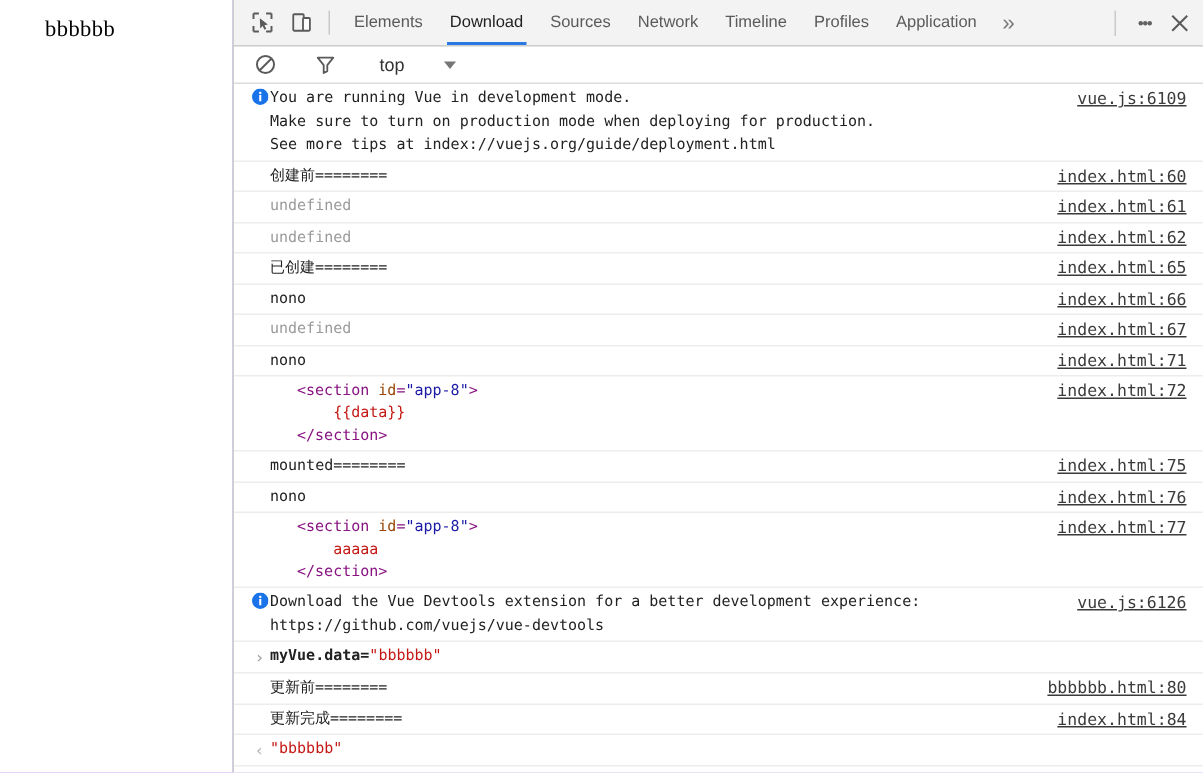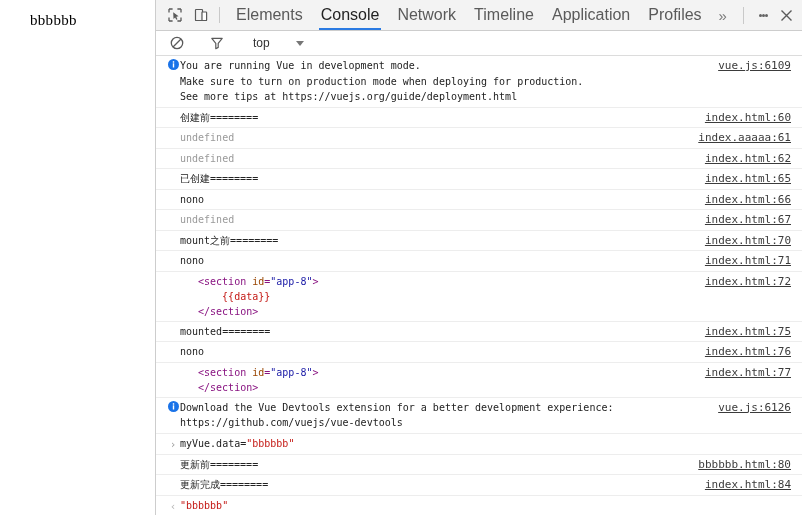--- a/index.html
+++ b/index.html
@@ -39,21 +39,21 @@
   }
   .tb-icon {
     width:26px; height:24px; display:flex; align-items:center; justify-content:center;
     cursor:pointer; border-radius:2px;
   }
   .tb-icon svg { display:block; }
   .tb-sep { width:1px; height:16px; background:#c9c9c9; margin:0 7px 0 5px; }
   .tabs { display:flex; align-items:center; height:100%; }
   .tab {
     font-family:"Liberation Sans", sans-serif;
-    font-size:16px; color:#5a5a5a; padding:0 9px; height:100%;
+    font-size:11px; color:#5a5a5a; padding:0 9px; height:100%;
     display:flex; align-items:center; cursor:pointer; position:relative;
     white-space:nowrap;
   }
   .tab.active { color:#222; }
   .tab.active::after {
     content:""; position:absolute; left:7px; right:7px; bottom:0;
     height:2px; background:#2a7ae2;
   }
   .tab-more {
     font-family:"Liberation Sans", sans-serif;
@@ -122,21 +122,21 @@
     font-size:11px; color:#3b3b3b; text-decoration:underline;
     cursor:pointer; white-space:nowrap;
   }
   
   .tagpunct { color:#881280; }
   .tagname  { color:#881280; }
   .attrname { color:#994500; }
   .attrval  { color:#1a1aa6; }
   .textnode { color:#c41a16; }
   .str      { color:#c41a16; }
-  .plain    { color:#222; }
+  .plain    { color:#222;font-weight:bold; }
 
   .msg.snippet { padding-left:10px; }
   .snippet .body-col { padding-left:18px; }
   .snippet .line { line-height:15px; }
 
   .msg.input .gutter { color:#9e9e9e; }
   .msg.result .gutter { color:#b5b5b5; }
 </style>
 </head>
 <body>
@@ -162,33 +162,36 @@
           <rect x="8" y="4" width="4.6" height="8.5" rx="0.6" fill="#fff" stroke="#5a5a5a" stroke-width="1.2"></rect>
         </svg>
       </div>
       <div class="tb-sep"></div>
 
       <div class="tabs">
         <div class="tab">
             <span>Elements</span>
           </div>
         <div class="tab active">
-            <span>Console</span>
+            <span>Download</span>
+          </div>
+        <div class="tab">
+            <span>Sources</span>
           </div>
         <div class="tab">
             <span>Network</span>
           </div>
         <div class="tab">
             <span>Timeline</span>
           </div>
         <div class="tab">
+            <span>Profiles</span>
+          </div>
+        <div class="tab">
             <span>Application</span>
-          </div>
-        <div class="tab">
-            <span>Profiles</span>
           </div>
         <div class="tab-more">»</div>
       </div>
 
       <div class="tabbar-right">
         <div class="tb-vsep"></div>
         <div class="kebab">
             <i></i>
             <i></i>
             <i></i>
@@ -224,37 +227,37 @@
     <div class="console-body" id="console-body">
         <div class="msg">
           <div class="gutter blue"><svg width="11" height="11" viewBox="0 0 11 11">
               <circle cx="5.5" cy="5.5" r="5.5" fill="#1a73e8"></circle>
               <rect x="4.8" y="4.3" width="1.4" height="4.2" fill="#fff"></rect>
               <rect x="4.8" y="2.2" width="1.4" height="1.5" fill="#fff"></rect>
             </svg></div>
           <div class="body-col">
             <div class="line">You are running Vue in development mode.</div>
             <div class="line">Make sure to turn on production mode when deploying for production.</div>
-            <div class="line">See more tips at https://vuejs.org/guide/deployment.html</div>
+            <div class="line">See more tips at index://vuejs.org/guide/deployment.html</div>
           </div>
           <div class="src">vue.js:6109</div>
         </div>
         <div class="msg">
           <div class="gutter gray"></div>
           <div class="body-col">
             <div class="line">创建前========</div>
           </div>
           <div class="src">index.html:60</div>
         </div>
         <div class="msg">
           <div class="gutter gray"></div>
           <div class="body-col">
             <div class="line dim">undefined</div>
           </div>
-          <div class="src">index.aaaaa:61</div>
+          <div class="src">index.html:61</div>
         </div>
         <div class="msg">
           <div class="gutter gray"></div>
           <div class="body-col">
             <div class="line dim">undefined</div>
           </div>
           <div class="src">index.html:62</div>
         </div>
         <div class="msg">
           <div class="gutter gray"></div>
@@ -269,27 +272,20 @@
             <div class="line">nono</div>
           </div>
           <div class="src">index.html:66</div>
         </div>
         <div class="msg">
           <div class="gutter gray"></div>
           <div class="body-col">
             <div class="line dim">undefined</div>
           </div>
           <div class="src">index.html:67</div>
-        </div>
-        <div class="msg">
-          <div class="gutter gray"></div>
-          <div class="body-col">
-            <div class="line">mount之前========</div>
-          </div>
-          <div class="src">index.html:70</div>
         </div>
         <div class="msg">
           <div class="gutter gray"></div>
           <div class="body-col">
             <div class="line">nono</div>
           </div>
           <div class="src">index.html:71</div>
         </div>
         <div class="msg snippet">
           <div class="gutter gray"></div>
@@ -311,20 +307,21 @@
           <div class="gutter gray"></div>
           <div class="body-col">
             <div class="line">nono</div>
           </div>
           <div class="src">index.html:76</div>
         </div>
         <div class="msg snippet">
           <div class="gutter gray"></div>
           <div class="body-col">
             <div class="line"><span class="tagpunct">&lt;</span><span class="tagname">section</span><span class="plain"> </span><span class="attrname">id</span><span class="tagpunct">=</span><span class="attrval">"app-8"</span><span class="tagpunct">&gt;</span></div>
+            <div class="line"><span class="textnode">    aaaaa</span></div>
             <div class="line"><span class="tagpunct">&lt;/</span><span class="tagname">section</span><span class="tagpunct">&gt;</span></div>
           </div>
           <div class="src">index.html:77</div>
         </div>
         <div class="msg">
           <div class="gutter blue"><svg width="11" height="11" viewBox="0 0 11 11">
               <circle cx="5.5" cy="5.5" r="5.5" fill="#1a73e8"></circle>
               <rect x="4.8" y="4.3" width="1.4" height="4.2" fill="#fff"></rect>
               <rect x="4.8" y="2.2" width="1.4" height="1.5" fill="#fff"></rect>
             </svg></div>

